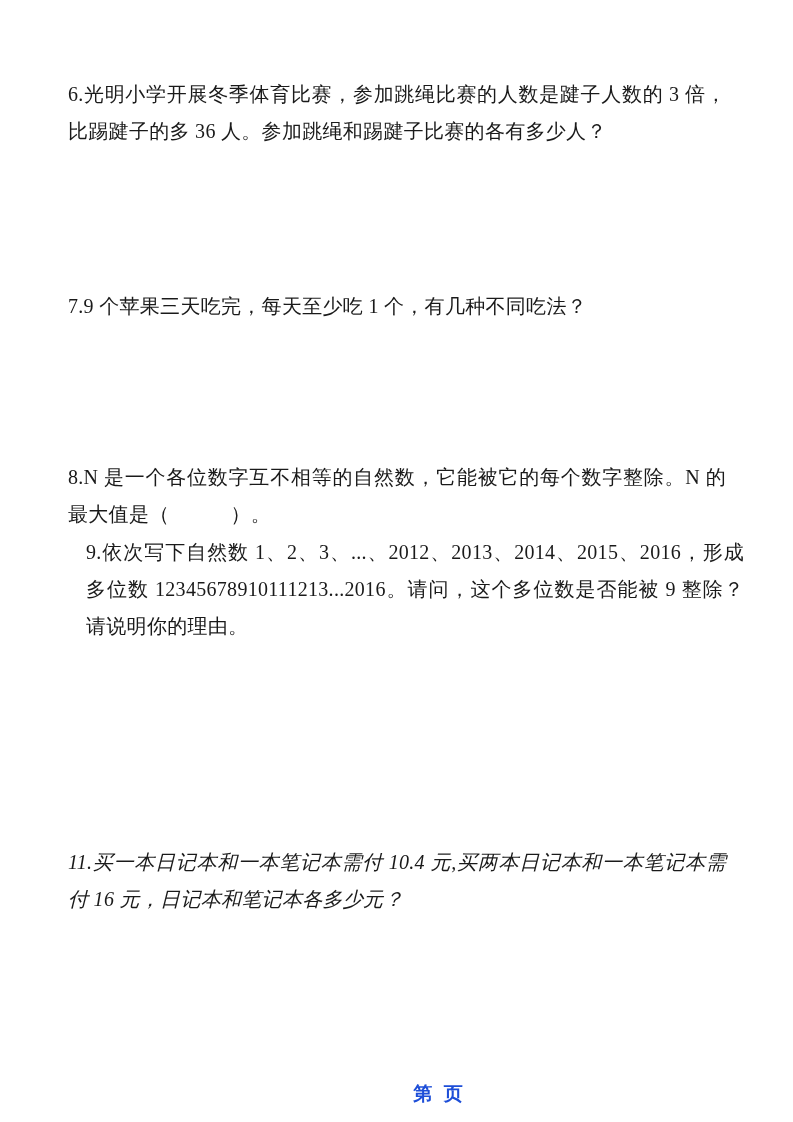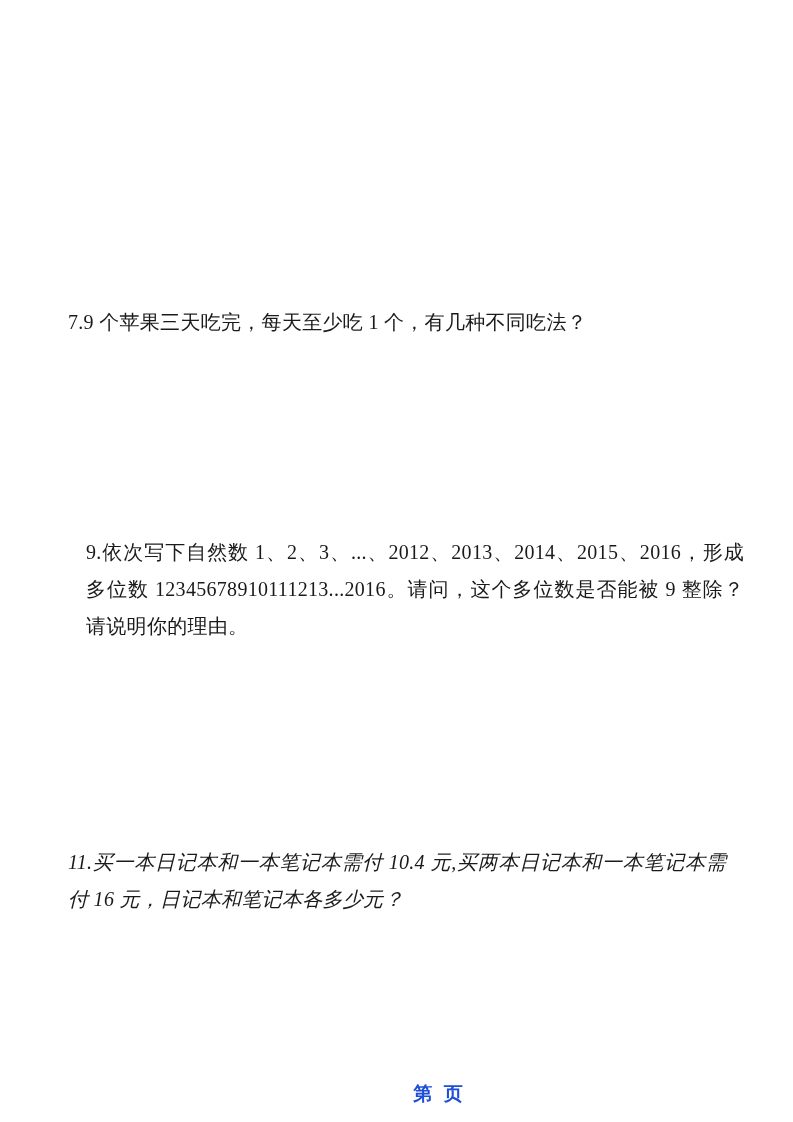--- a/index.html
+++ b/index.html
@@ -37,33 +37,35 @@
     text-align: center;
     font-family: "Liberation Sans", "DejaVu Sans", sans-serif;
     font-weight: bold;
     font-size: 19px;
     line-height: 37px;
     letter-spacing: 3px;
     color: #1d4ed8;
     padding-left: 36px;
   }
   .p6  { top: 76px;  }
-  .p7  { top: 288px; margin-top: 16px; }
+  .p7  { top: 288px; }
   .p8  { top: 459px; }
   .p9  { top: 534px; margin-left: 18px; }
   .p10 { top: 770px; }
   .p11 { top: 844px; font-style: italic; }
 </style>
 </head>
 <body>
 
 <div class="page">
+  <p class="prob p6">6.光明小学开展冬季体育比赛，参加跳绳比赛的人数是踺子人数的 3 倍，比踢踺子的多 36 人。参加跳绳和踢踺子比赛的各有多少人？</p>
 
   <p class="prob p7">7.9 个苹果三天吃完，每天至少吃 1 个，有几种不同吃法？</p>
 
+  <p class="prob p8">8.N 是一个各位数字互不相等的自然数，它能被它的每个数字整除。N 的最大值是（　　　）。</p>
 
   <p class="prob p9">9.依次写下自然数 1、2、3、...、2012、2013、2014、2015、2016，形成多位数 12345678910111213...2016。请问，这个多位数是否能被 9 整除？请说明你的理由。</p>
 
 
   <p class="prob p11">11.买一本日记本和一本笔记本需付 10.4 元,买两本日记本和一本笔记本需付 16 元，日记本和笔记本各多少元？</p>
 
   <p class="footer">第 页</p>
 </div>
 
 </body></html>

